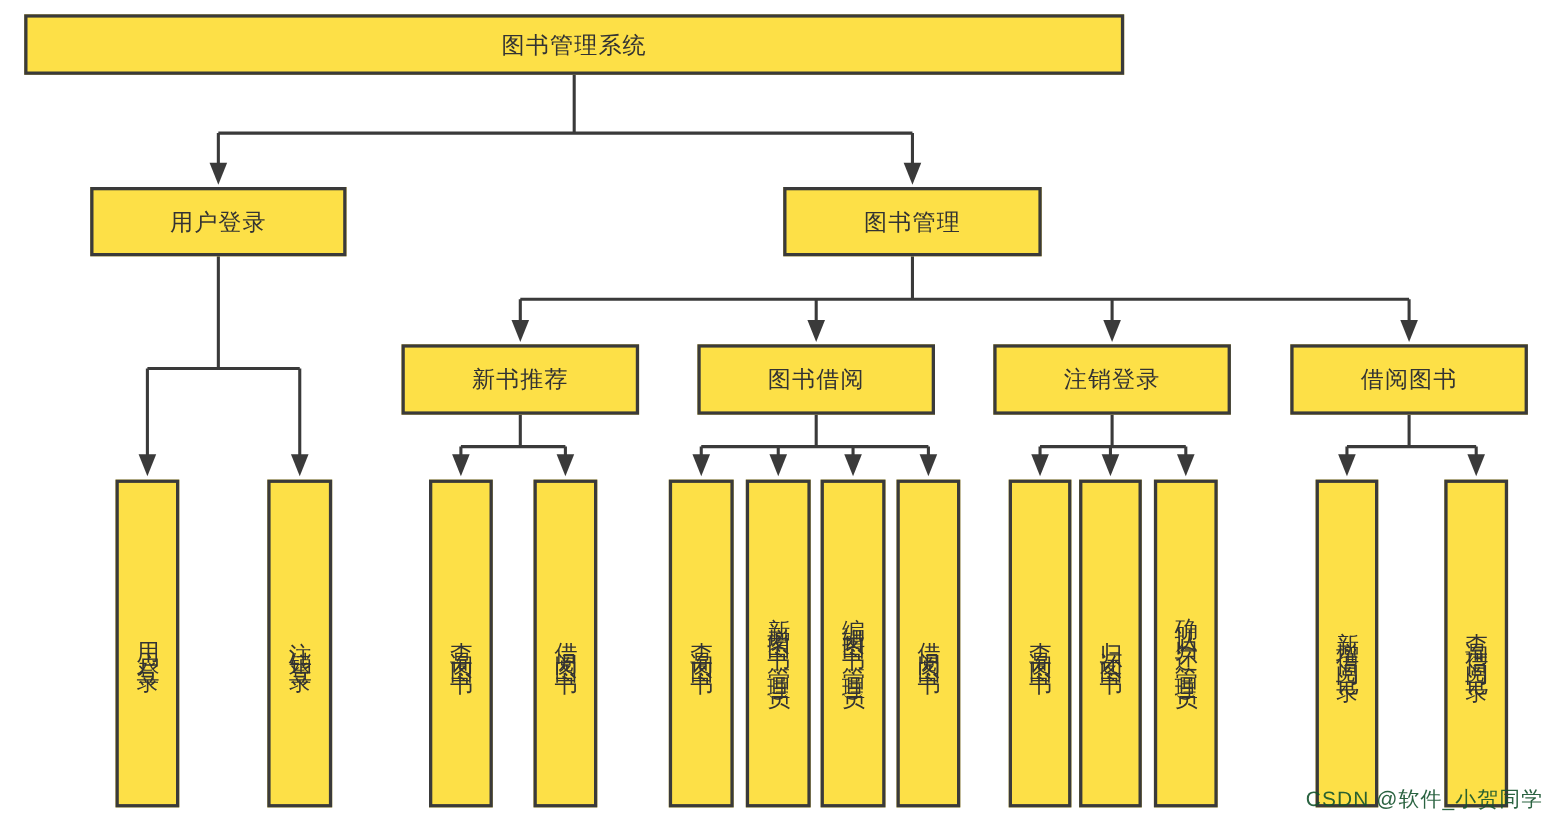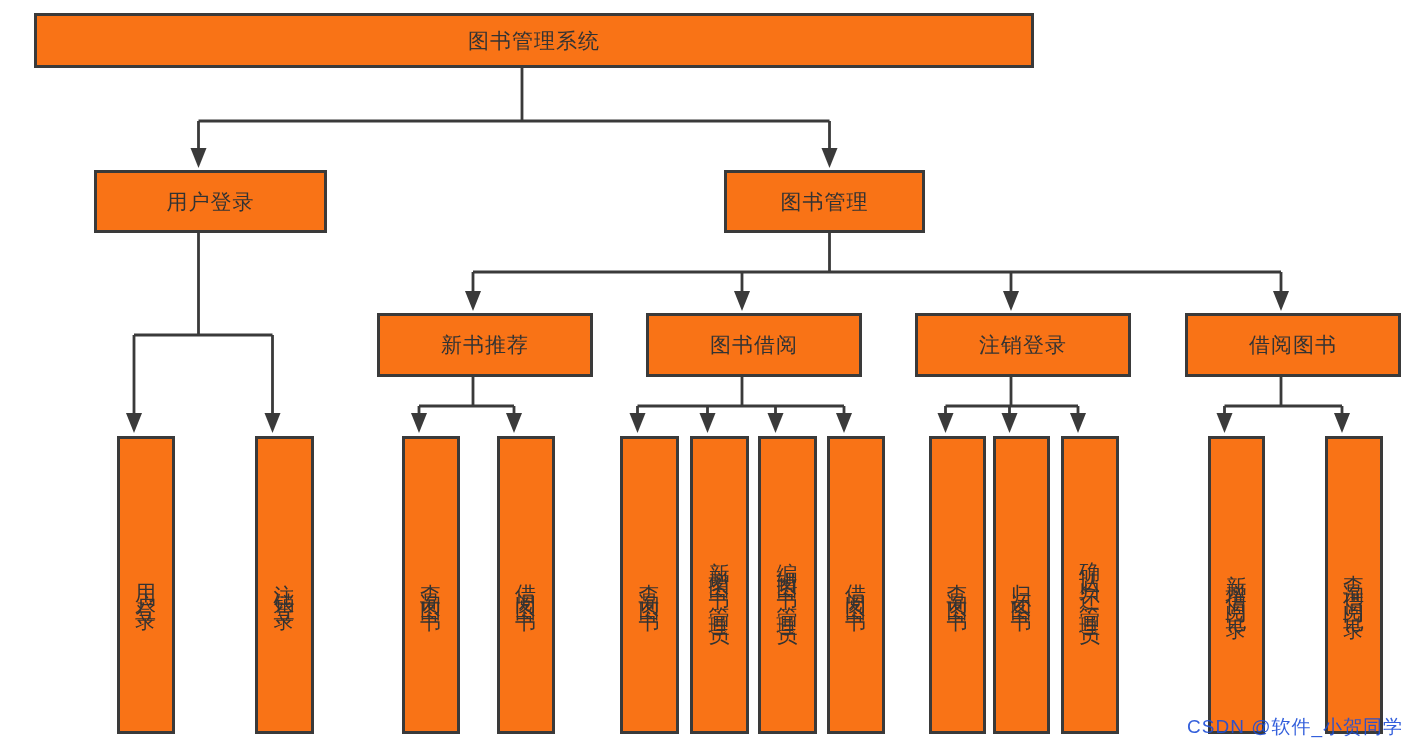--- a/index.html
+++ b/index.html
@@ -1,31 +1,31 @@
 <!DOCTYPE html>
 <html><head>
 <meta charset="utf-8">
 <style>
   html,body{margin:0;padding:0;background:#ffffff;}
   body{width:1405px;height:747px;font-family:"Liberation Sans","DejaVu Sans",sans-serif;}
   .canvas{position:relative;width:1405px;height:747px;background:#ffffff;overflow:hidden;}
   .edges{position:absolute;left:0;top:0;width:1405px;height:747px;z-index:1;}
   .node{
     position:absolute;box-sizing:border-box;z-index:2;
-    border:3px solid #3a3a3a;background:#f97316;
+    border:3px solid #3a3a3a;background:#fde047;
     display:flex;align-items:center;justify-content:center;
-    color:#333333;font-size:21px;letter-spacing:1px;text-align:center;margin-left:12px;
+    color:#333333;font-size:21px;letter-spacing:1px;text-align:center;
   }
   .leaf .vtext{
     writing-mode:vertical-rl;text-orientation:mixed;
     letter-spacing:9px;line-height:1.1;
   }
   .watermark{
     position:absolute;z-index:3;right:2px;top:714px;
-    color:#1d4ed8;font-size:19px;letter-spacing:1px;opacity:.9;
+    color:#14532d;font-size:19px;letter-spacing:1px;opacity:.9;
     white-space:nowrap;
   }
 </style>
 </head>
 <body>
 
 <div class="canvas">
 
   <svg class="edges" viewBox="0 0 1405 747" xmlns="http://www.w3.org/2000/svg">
     <g stroke="#3a3a3a" stroke-width="2.8" fill="none">
@@ -66,21 +66,21 @@
       <polygon points="1001.5,413 1017.5,413 1009.5,433"></polygon>
       <polygon points="1070,413 1086,413 1078,433"></polygon>
       <polygon points="1216.5,413 1232.5,413 1224.5,433"></polygon>
       <polygon points="1334,413 1350,413 1342,433"></polygon>
     </g>
   </svg>
 
   <div class="node" style="left:22px;top:13px;width:1000px;height:55px;">图书管理系统</div>
 
   <div class="node" style="left:82px;top:170px;width:233px;height:63px;">用户登录</div>
-  <div class="node" style="left:712px;top:170px;width:201px;height:63px;">图书管理</div>
+  <div class="node" style="left:712px;top:170px;width:235px;height:63px;">图书管理</div>
 
   <div class="node" style="left:634px;top:313px;width:216px;height:64px;">图书借阅</div>
   <div class="node" style="left:365px;top:313px;width:216px;height:64px;">新书推荐</div>
   <div class="node" style="left:903px;top:313px;width:216px;height:64px;">注销登录</div>
   <div class="node" style="left:1173px;top:313px;width:216px;height:64px;">借阅图书</div>
 
   <div class="node leaf" style="left:105px;top:436px;width:58px;height:298px;">
     <span class="vtext">用户登录</span>
   </div>
   <div class="node leaf" style="left:243px;top:436px;width:59px;height:298px;">

